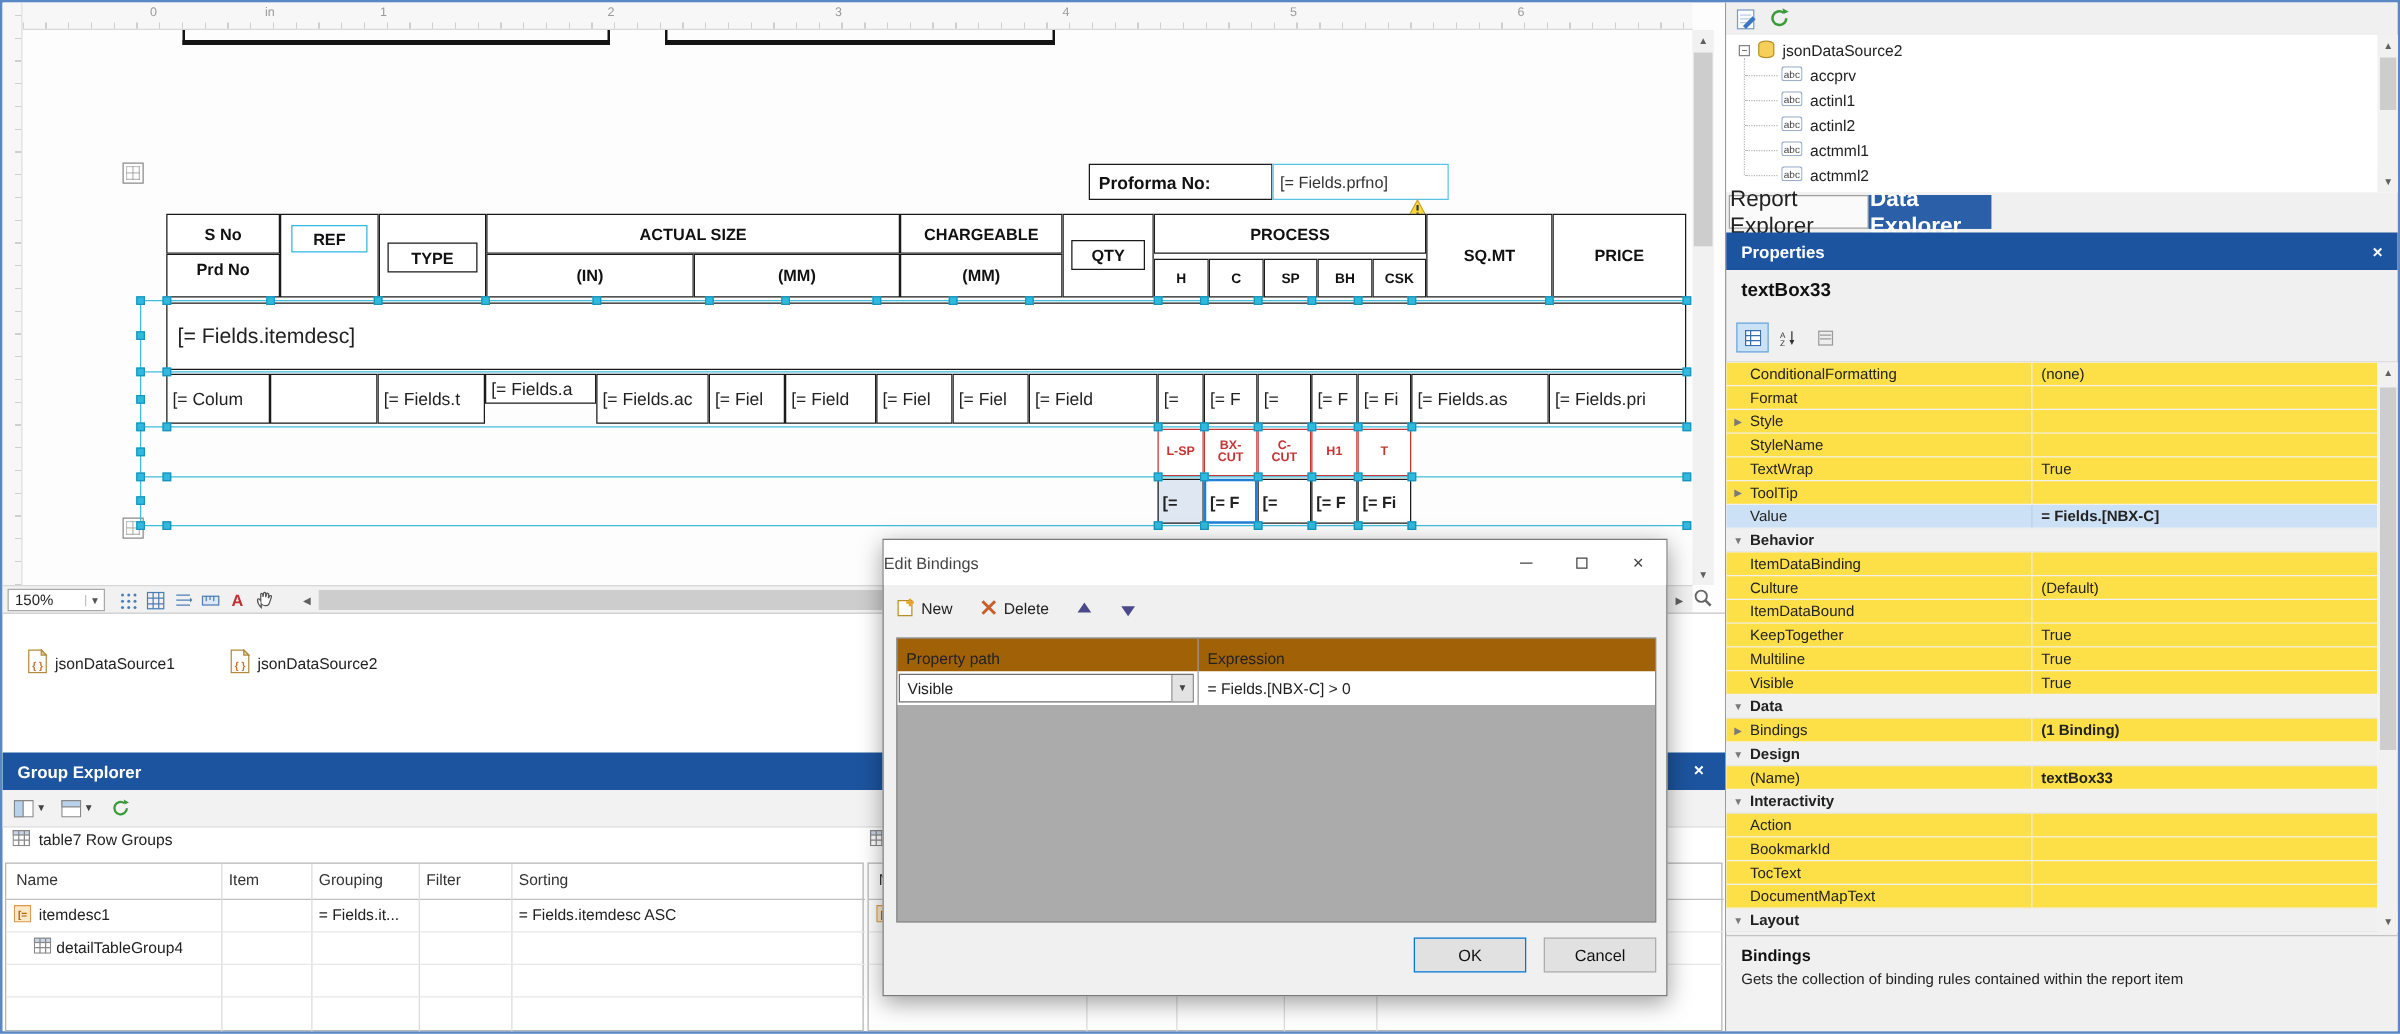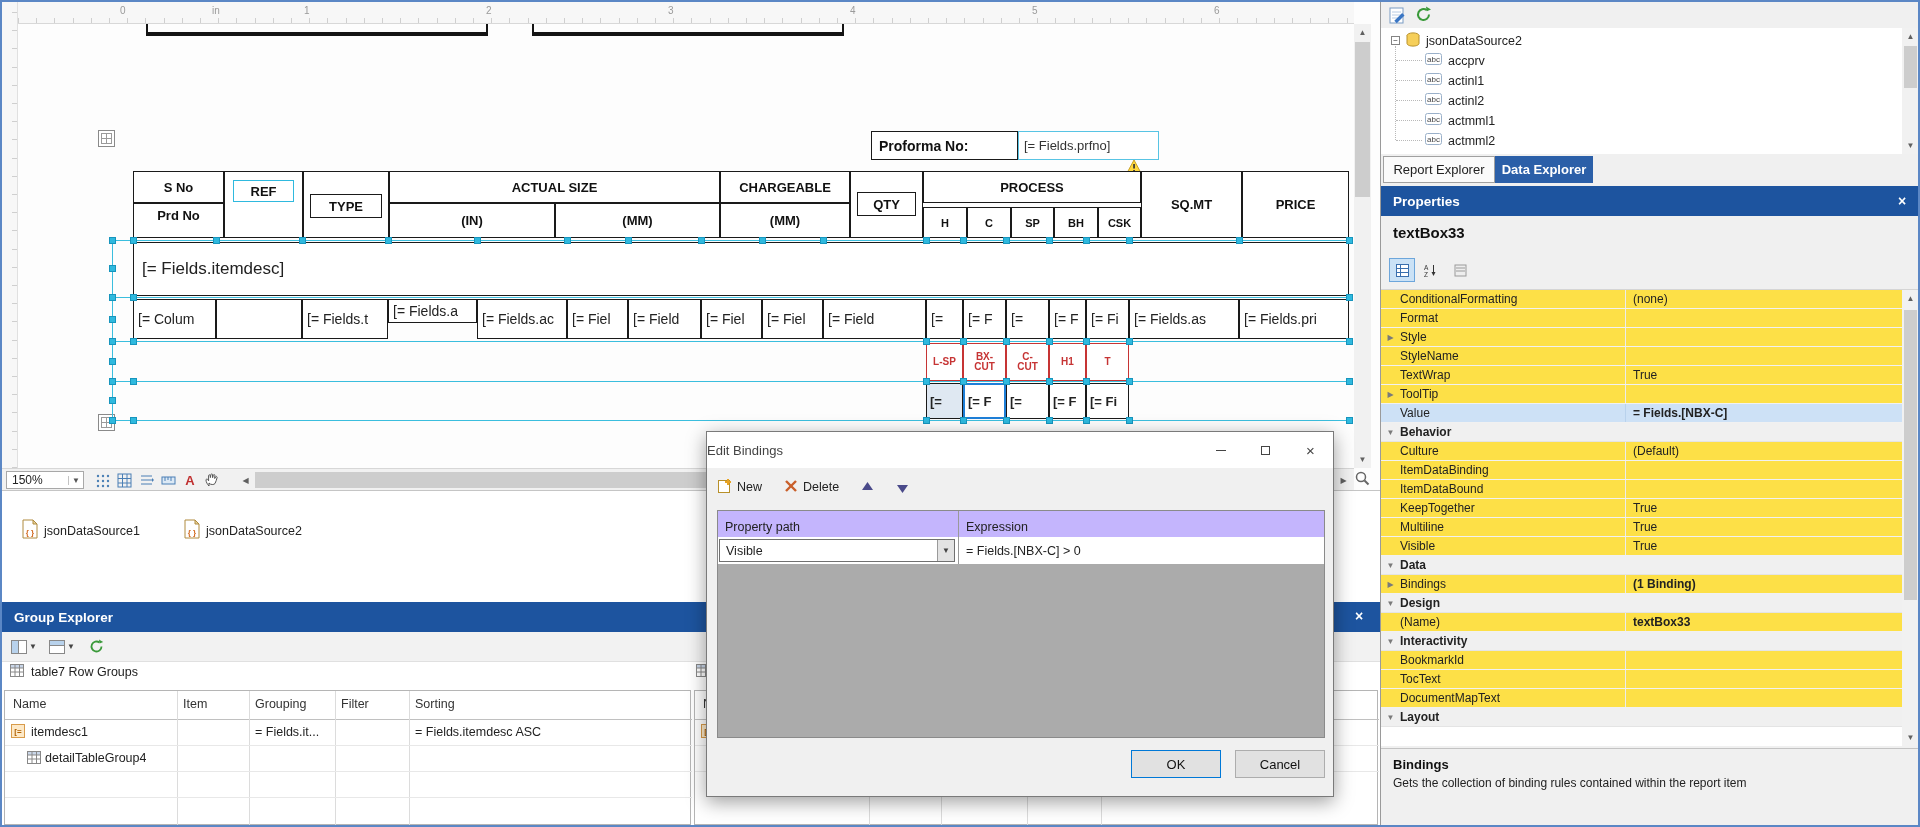--- a/index.html
+++ b/index.html
@@ -66,42 +66,42 @@
 
   
   .dialog{position:absolute;left:704px;top:429px;width:628px;height:366px;background:#f0f0f0;border:1px solid #7a7a7a;
     box-shadow:0 5px 18px rgba(0,0,0,.38);z-index:10}
   .dlgtitle{position:absolute;left:0;top:0;width:100%;height:36px;background:#fff;display:flex;align-items:center}
   .dlgtitle .t{font-size:13px;color:#444;flex:1}
   .winbtn{width:45px;height:36px;display:flex;align-items:center;justify-content:center;color:#444}
   .dlgtoolbar{position:absolute;left:0;top:36px;width:100%;height:38px;display:flex;align-items:center;padding-left:10px;gap:22px}
   .dlgtoolbtn{display:flex;align-items:center;gap:5px;font-size:12.5px;color:#222}
   .bindgrid{position:absolute;left:10px;top:78px;width:608px;height:228px;border:1px solid #8a8a8a;background:#ababab}
-  .bg-head{position:absolute;left:0;top:0;width:100%;height:32px;background:#c4b5fd;border-bottom:1px solid #8a8a8a;display:flex}
+  .bg-head{position:absolute;left:0;top:0;width:100%;height:32px;background:#a16207;border-bottom:1px solid #8a8a8a;display:flex}
   .bg-row{position:absolute;left:0;top:26px;width:100%;height:27px;background:#fff;display:flex}
   .bg-c1{width:240px;position:relative}
   .bg-c2{flex:1;border-left:1px solid #999;display:flex;align-items:center;padding-left:7px;font-size:12.5px;color:#222}
   .bg-headcell{display:flex;align-items:center;padding-left:7px;font-size:12.5px;color:#222}
   .combo{position:absolute;left:1px;top:2px;right:3px;bottom:2px;border:1px solid #707070;background:#fff;display:flex;align-items:center}
   .combo .ct{flex:1;padding-left:6px;font-size:12.5px;color:#222}
   .combo .ca{width:17px;height:100%;background:#e3e3e3;border-left:1px solid #9a9a9a;display:flex;align-items:center;justify-content:center;font-size:8px;color:#444}
   .dlgbtn{position:absolute;width:90px;height:28px;background:#e1e1e1;border:1px solid #adadad;font-size:13px;color:#111;
     display:flex;align-items:center;justify-content:center;font-family:"Liberation Sans",sans-serif}
   .dlgbtn.default{border:1px solid #0078d7}
 
   
   .rpanel{position:absolute;left:1378px;top:0;width:538px;height:823px;background:#f0f0f0;border-left:1px solid #9a9a9a}
   .rp-toolbar{position:absolute;left:0;top:0;width:100%;height:26px;background:#f0f0f0}
   .tree{position:absolute;left:0;top:26px;width:538px;height:126px;background:#fff;overflow:hidden}
   .treerow{position:absolute;display:flex;align-items:center;gap:6px;font-size:12.5px;color:#222;height:19px}
   .expbox{width:9px;height:9px;border:1px solid #848484;background:#fff;font-size:8px;line-height:7px;text-align:center;color:#333}
   .dotv{position:absolute;border-left:1px dotted #b9b9b9}
   .doth{position:absolute;border-top:1px dotted #b9b9b9}
   .tabs{position:absolute;left:0;top:152px;width:538px;height:32px;background:#f0f0f0}
-  .tab{position:absolute;top:2px;height:27px;display:flex;align-items:center;justify-content:center;font-size:13px}
+  .tab{position:absolute;top:2px;height:27px;display:flex;align-items:center;justify-content:center;font-size:18px}
   .tab.inactive{background:#fafafa;border:1px solid #a0a0a0;color:#222}
   .tab.active{background:#2b5fa8;border:1px solid #2b5fa8;color:#fff;font-weight:bold}
   .proptitle{position:absolute;left:0;top:184px;width:538px;height:30px;background:#1d549f;color:#fff;font-weight:bold;font-size:13.5px;
     display:flex;align-items:center;padding-left:12px}
   .objname{position:absolute;left:12px;top:222px;font-size:15px;font-weight:bold;color:#101010}
   .pgtoolbar{position:absolute;left:0;top:252px;width:538px;height:36px;border-bottom:1px solid #d5d5d5}
   .pgtbtn{position:absolute;top:4px;width:26px;height:24px;display:flex;align-items:center;justify-content:center;border:1px solid transparent}
   .pgtbtn.sel{background:#cbe2f6;border:1px solid #6da6db}
   .pgrid{position:absolute;left:0;top:288px;width:521px;height:456px;background:#fff;overflow:hidden;font-size:12px}
   .pgr{height:19px;display:flex;align-items:center;border-bottom:1px solid #f1f1f1;background:#fde047}
@@ -701,27 +701,27 @@
           <span class="lbl">Value</span>
           <span class="val valbold">= Fields.[NBX-C]</span>
         </div>
       <div class="pgr cat">
           <span class="exp">▼</span>
           <span class="lbl">Behavior</span>
           <span class="val"></span>
         </div>
       <div class="pgr">
           <span class="exp"></span>
+          <span class="lbl">ItemDataBinding</span>
+          <span class="val"></span>
+        </div>
+      <div class="pgr">
+          <span class="exp"></span>
           <span class="lbl">Culture</span>
           <span class="val">(Default)</span>
-        </div>
-      <div class="pgr">
-          <span class="exp"></span>
-          <span class="lbl">ItemDataBinding</span>
-          <span class="val"></span>
         </div>
       <div class="pgr">
           <span class="exp"></span>
           <span class="lbl">ItemDataBound</span>
           <span class="val"></span>
         </div>
       <div class="pgr">
           <span class="exp"></span>
           <span class="lbl">KeepTogether</span>
           <span class="val">True</span>
@@ -752,20 +752,25 @@
           <span class="val"></span>
         </div>
       <div class="pgr">
           <span class="exp"></span>
           <span class="lbl">(Name)</span>
           <span class="val valbold">textBox33</span>
         </div>
       <div class="pgr cat">
           <span class="exp">▼</span>
           <span class="lbl">Interactivity</span>
+          <span class="val"></span>
+        </div>
+      <div class="pgr">
+          <span class="exp"></span>
+          <span class="lbl">Action</span>
           <span class="val"></span>
         </div>
       <div class="pgr">
           <span class="exp"></span>
           <span class="lbl">BookmarkId</span>
           <span class="val"></span>
         </div>
       <div class="pgr">
           <span class="exp"></span>
           <span class="lbl">TocText</span>

